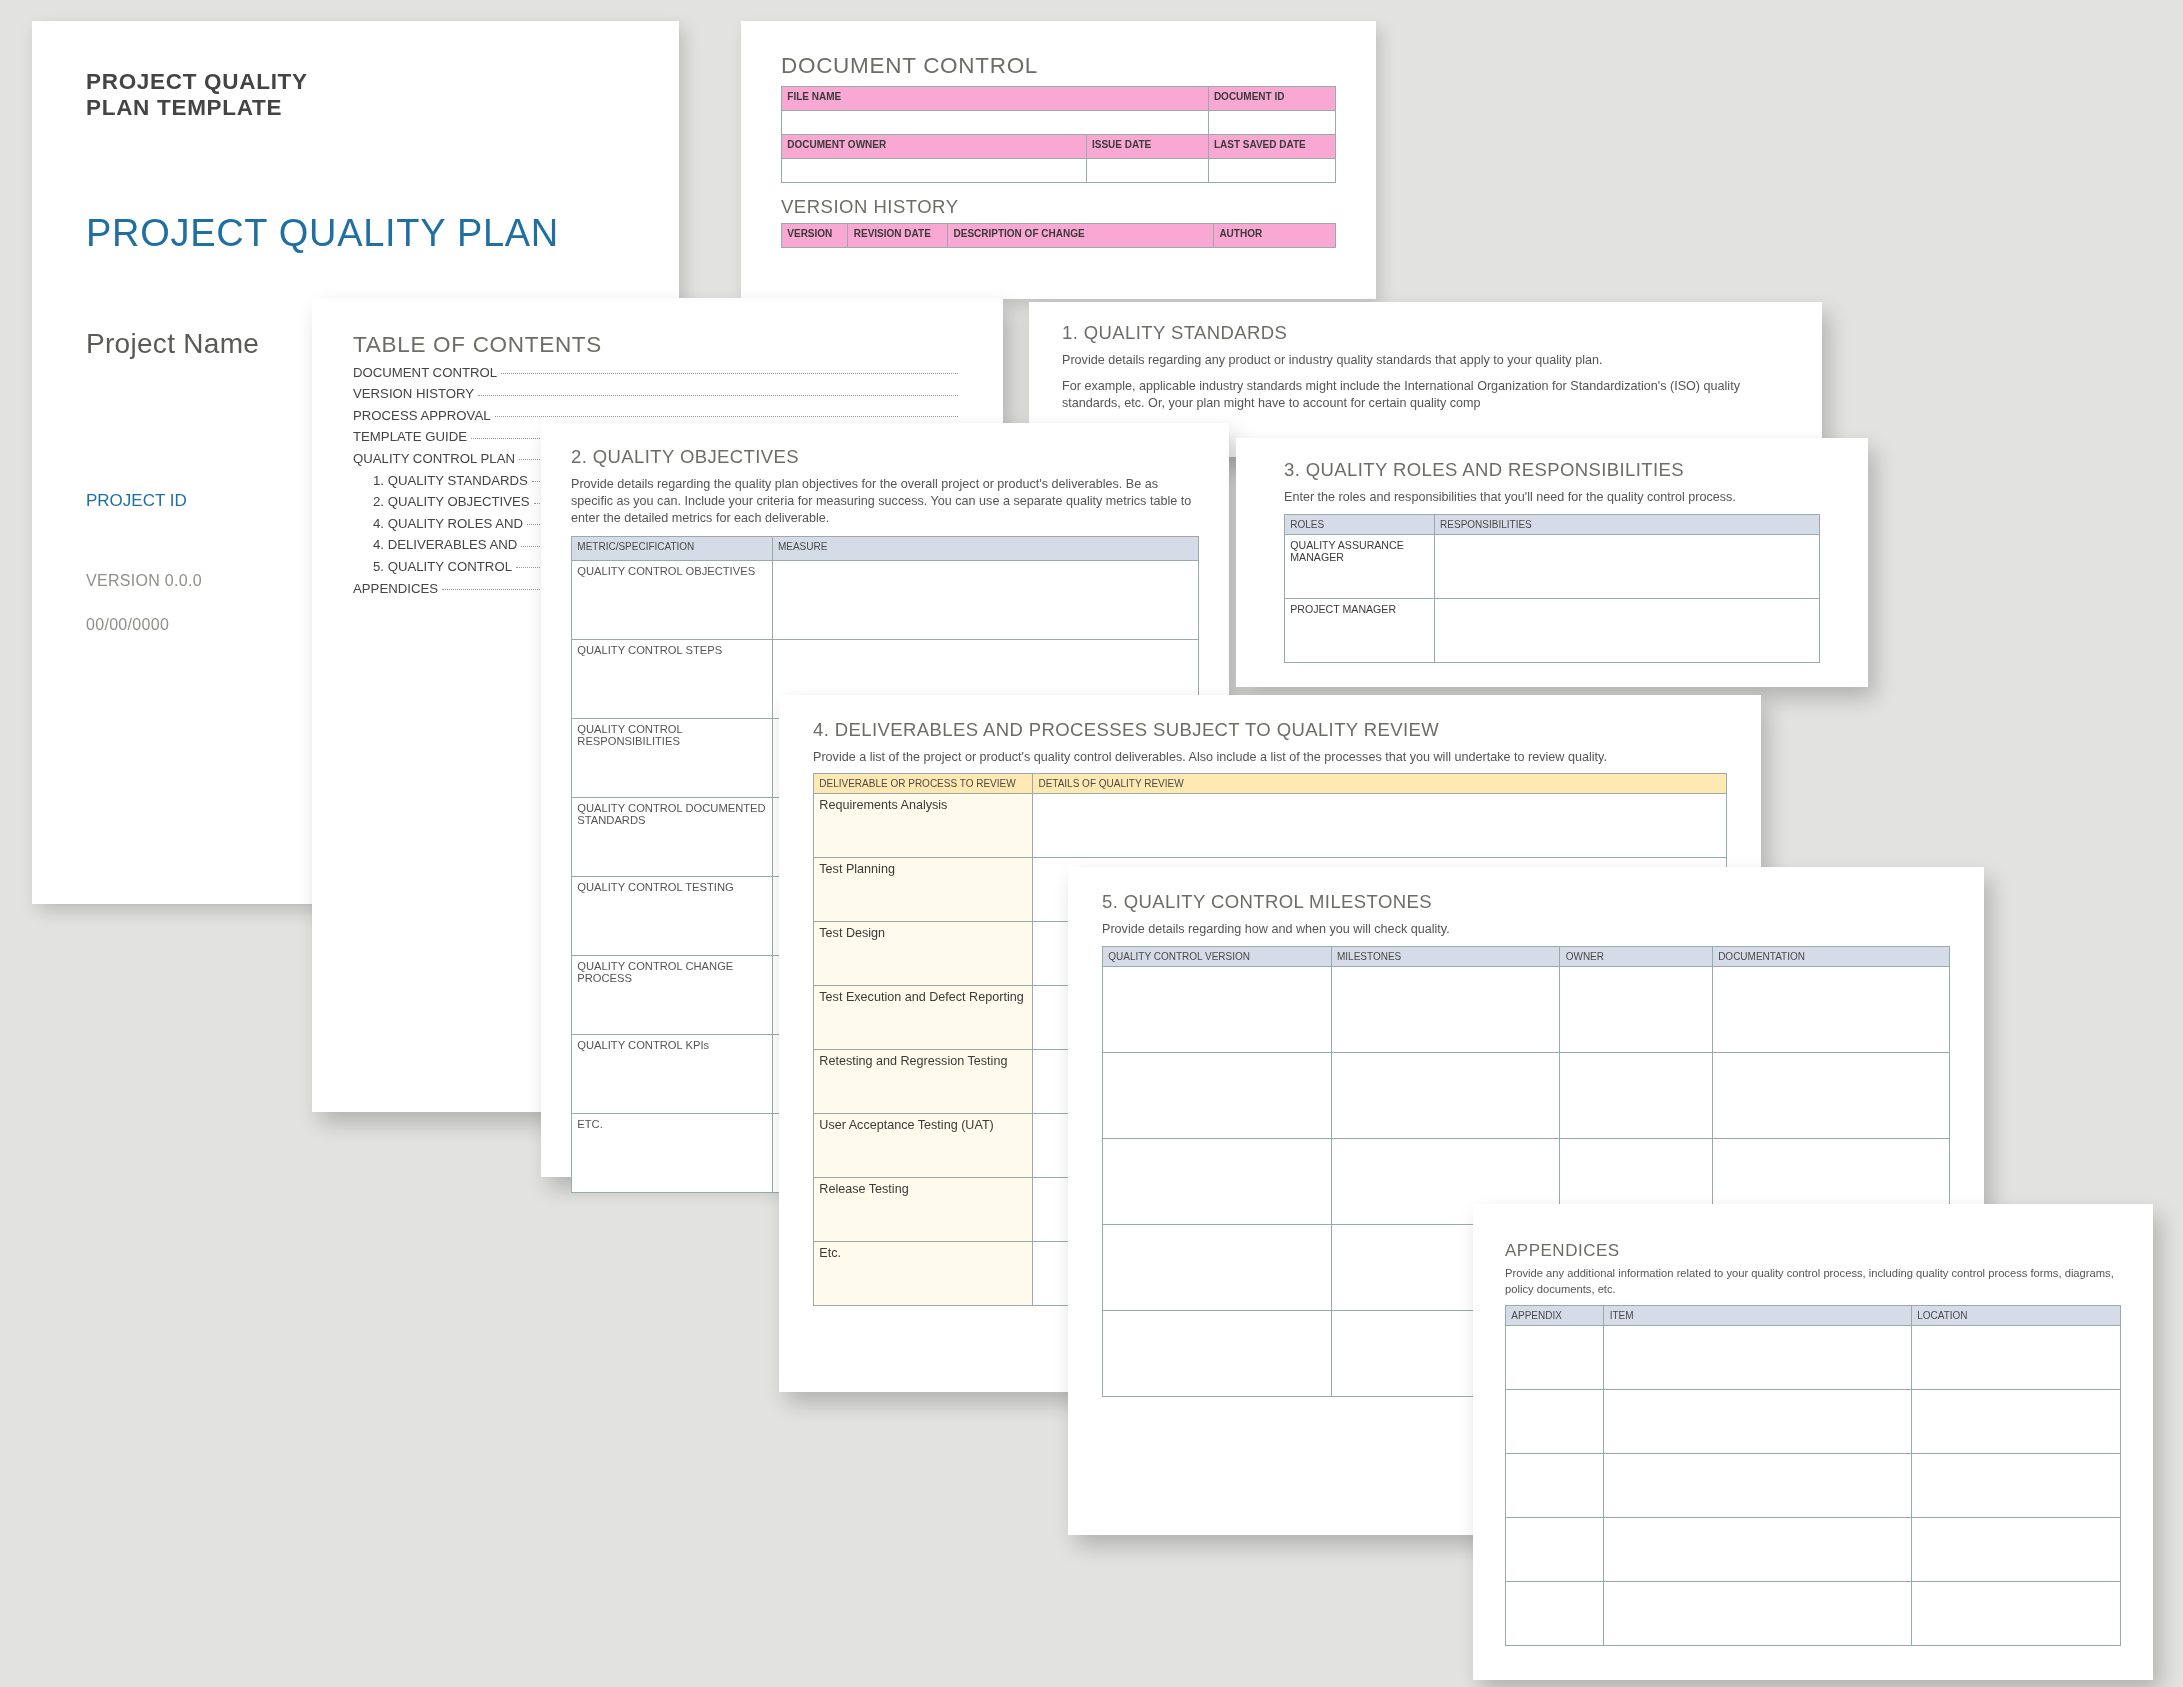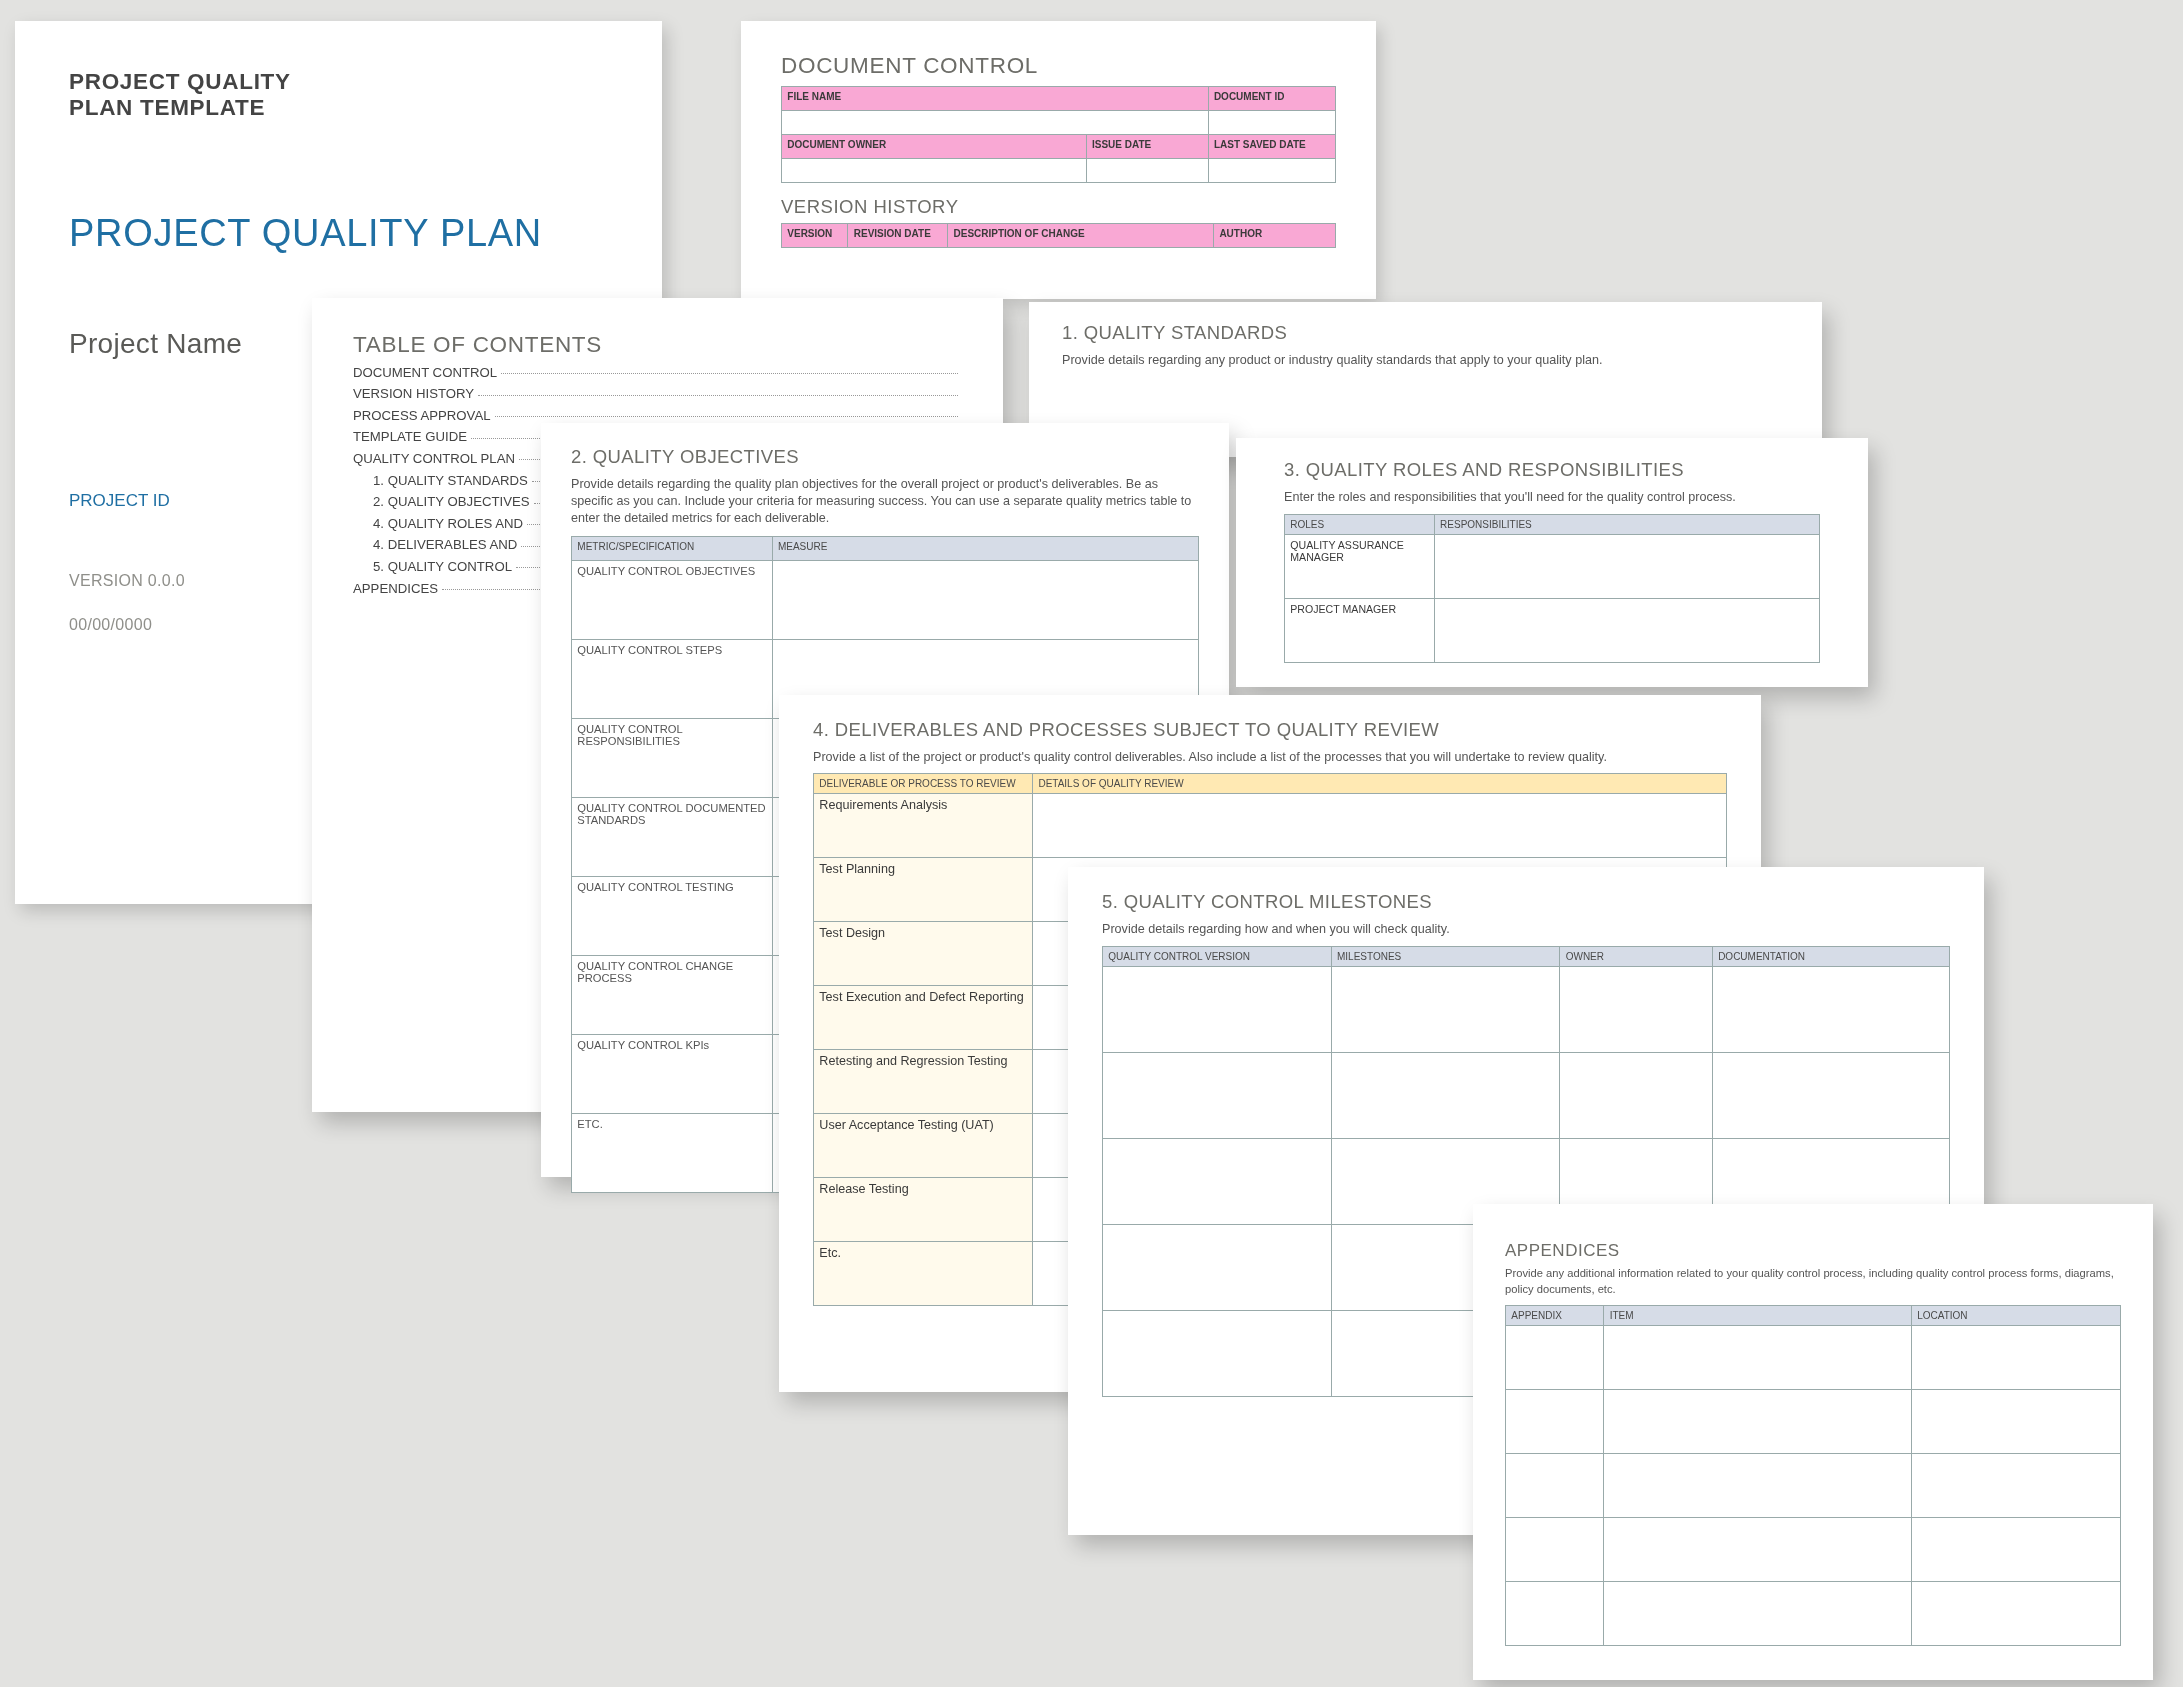--- a/index.html
+++ b/index.html
@@ -3,21 +3,21 @@
 <meta charset="utf-8">
 <style>
   *{box-sizing:border-box;margin:0;padding:0}
   html,body{width:2183px;height:1687px}
   body{background:#e2e2e0;font-family:"Segoe UI",Arial,sans-serif;color:#3a3a3a;position:relative;overflow:hidden}
 
   .page{position:absolute;background:#fff;box-shadow:6.6px 10.6px 21px rgba(0,0,0,.22)}
   .thin{font-weight:300;letter-spacing:0.3px}
 
   
-  #p1{left:15px;top:21px;width:647px;height:883px;z-index:1;box-shadow:5.3px 6.6px 17px rgba(0,0,0,.18)}
+  #p1{left:32px;top:21px;width:647px;height:883px;z-index:1;box-shadow:5.3px 6.6px 17px rgba(0,0,0,.18)}
   #p1 .pad{padding:48px 54px}
   #p1 .kicker{font-weight:800;font-size:22.5px;letter-spacing:0.7px;line-height:1.15;color:#444}
   #p1 .title{font-size:38px;color:#1f6fa3;margin-top:91px;font-weight:300;letter-spacing:0.7px}
   #p1 .proj{font-size:28px;color:#5a5a57;margin-top:73px;font-weight:300}
   #p1 .pid{font-size:17px;color:#1f6fa3;margin-top:131px;font-weight:400}
   #p1 .ver{font-size:16px;color:#8f8f8a;margin-top:61px;font-weight:300}
   #p1 .dat{font-size:16px;color:#8f8f8a;margin-top:26.5px;font-weight:300}
 
   
   #p2{left:741px;top:21px;width:635px;height:278px;z-index:1;box-shadow:5.3px 6.6px 14.6px rgba(0,0,0,.15)}
@@ -177,20 +177,21 @@
           <span class="dots"></span>
         </div>
       </div>
   </div>
 </div>
 
 <div id="p4" class="page">
   <div class="pad">
     <div class="numhead thin">1.  QUALITY STANDARDS</div>
     <div class="body">Provide details regarding any product or industry quality standards that apply to your quality plan.</div>
+    <div class="body" style="margin-top:9.3px">For example, applicable industry standards might include the International Organization for Standardization's (ISO) quality standards, etc. Or, your plan might have to account for certain quality comp</div>
   </div>
 </div>
 
 <div id="p5" class="page">
   <div class="pad">
     <div class="numhead thin">2.  QUALITY OBJECTIVES</div>
     <div class="body" style="margin-bottom:9.3px">Provide details regarding the quality plan objectives for the overall project or product's deliverables. Be as specific as you can. Include your criteria for measuring success. You can use a separate quality metrics table to enter the detailed metrics for each deliverable.</div>
     <table>
       <colgroup>
           <col style="width:32%">

